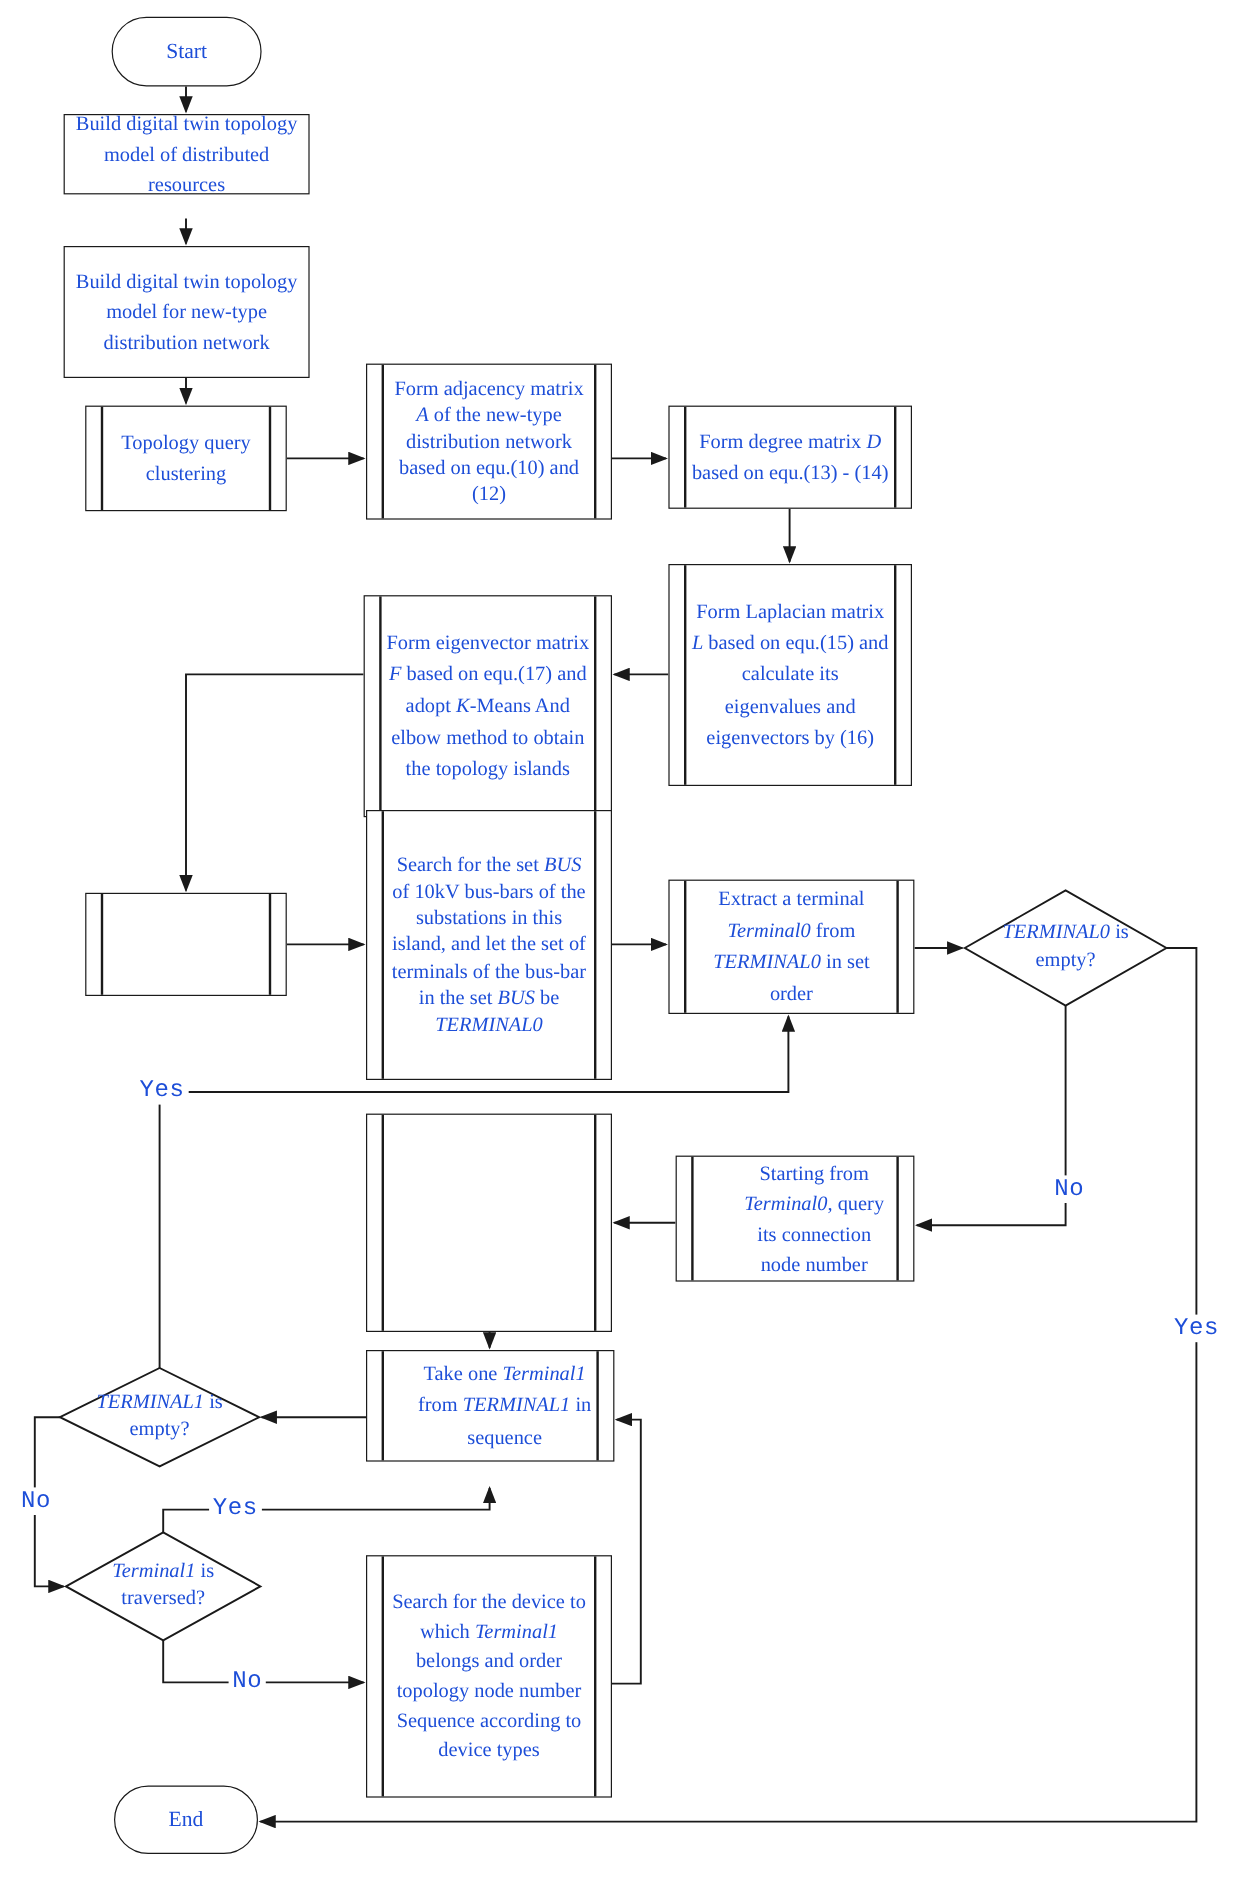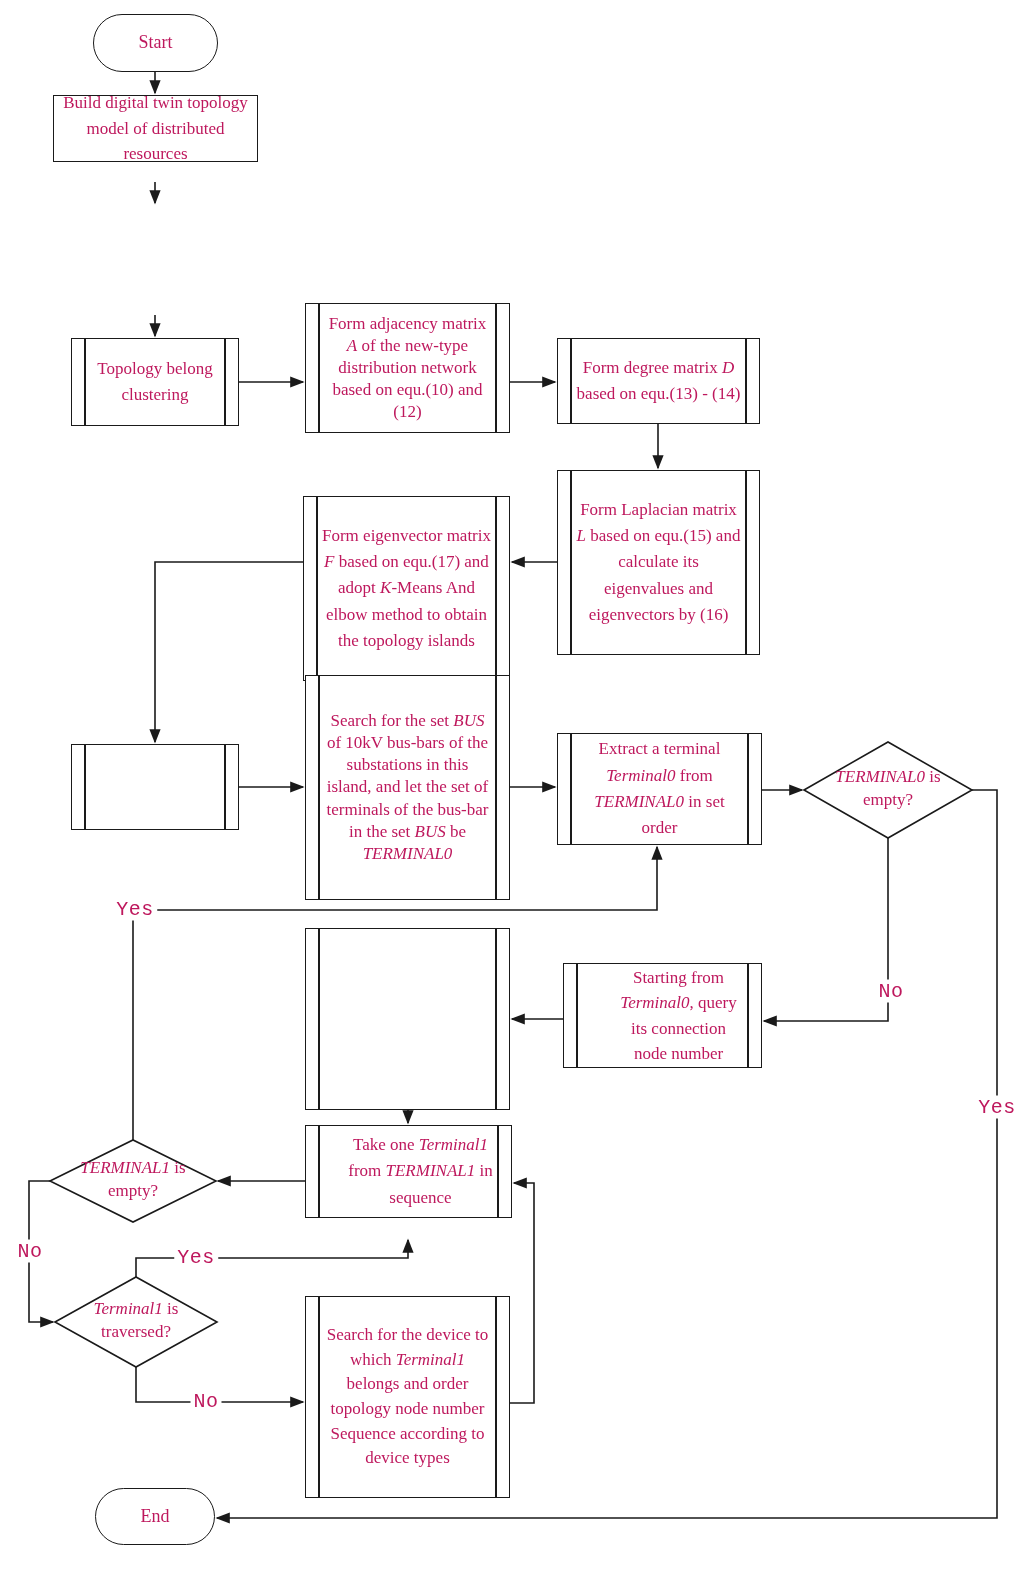--- a/index.html
+++ b/index.html
@@ -1,18 +1,18 @@
 <!DOCTYPE html>
 <html><head>
 <meta charset="utf-8">
 <style>
   html,body { margin:0; padding:0; background:#ffffff; }
   #canvas {
     position:relative; width:1031px; height:1573px; background:#ffffff;
-    font-family:"Liberation Serif", serif; color:#be185d;
+    font-family:"Liberation Serif", serif; color:#1d4ed8;
   }
   #wires { position:absolute; left:0; top:0; }
   .node {
     position:absolute; box-sizing:border-box;
     border:1.6px solid #1a1a1a; background:#ffffff;
     display:flex; align-items:center; justify-content:center;
     text-align:center; font-size:17px; line-height:1.55;
   }
   .node .txt { padding:2px 6px; }
   .predef .txt { padding:2px 18px; }
@@ -79,25 +79,28 @@
   <div class="node terminator" style="left:93px; top:14px; width:125px; height:58px;">
     <span class="txt">Start</span>
   </div>
   <div class="node terminator" style="left:95px; top:1488px; width:120px; height:57px;">
     <span class="txt">End</span>
   </div>
 
   <div class="node lh15" style="left:53px; top:95px; width:205px; height:67px;">
     <span class="txt">Build digital twin topology model of distributed resources</span>
   </div>
+  <div class="node lh15" style="left:53px; top:205px; width:205px; height:110px;">
+    <span class="txt">Build digital twin topology model for new-type distribution network</span>
+  </div>
 
   <div class="node predef" style="left:71px; top:338px; width:168px; height:88px;">
     <i class="bar l"></i>
       <i class="bar r"></i>
-    <span class="txt">Topology belong clustering</span>
+    <span class="txt">Topology query clustering</span>
   </div>
 
   <div class="node predef tight" style="left:305px; top:303px; width:205px; height:130px;">
     <i class="bar l"></i>
       <i class="bar r"></i>
     <span class="txt"><span>Form adjacency matrix </span><span class="italic">A</span><span> of the new-type distribution network based on equ.(10) and (12)</span></span>
   </div>
 
   <div class="node predef" style="left:557px; top:338px; width:203px; height:86px;">
     <i class="bar l"></i>

